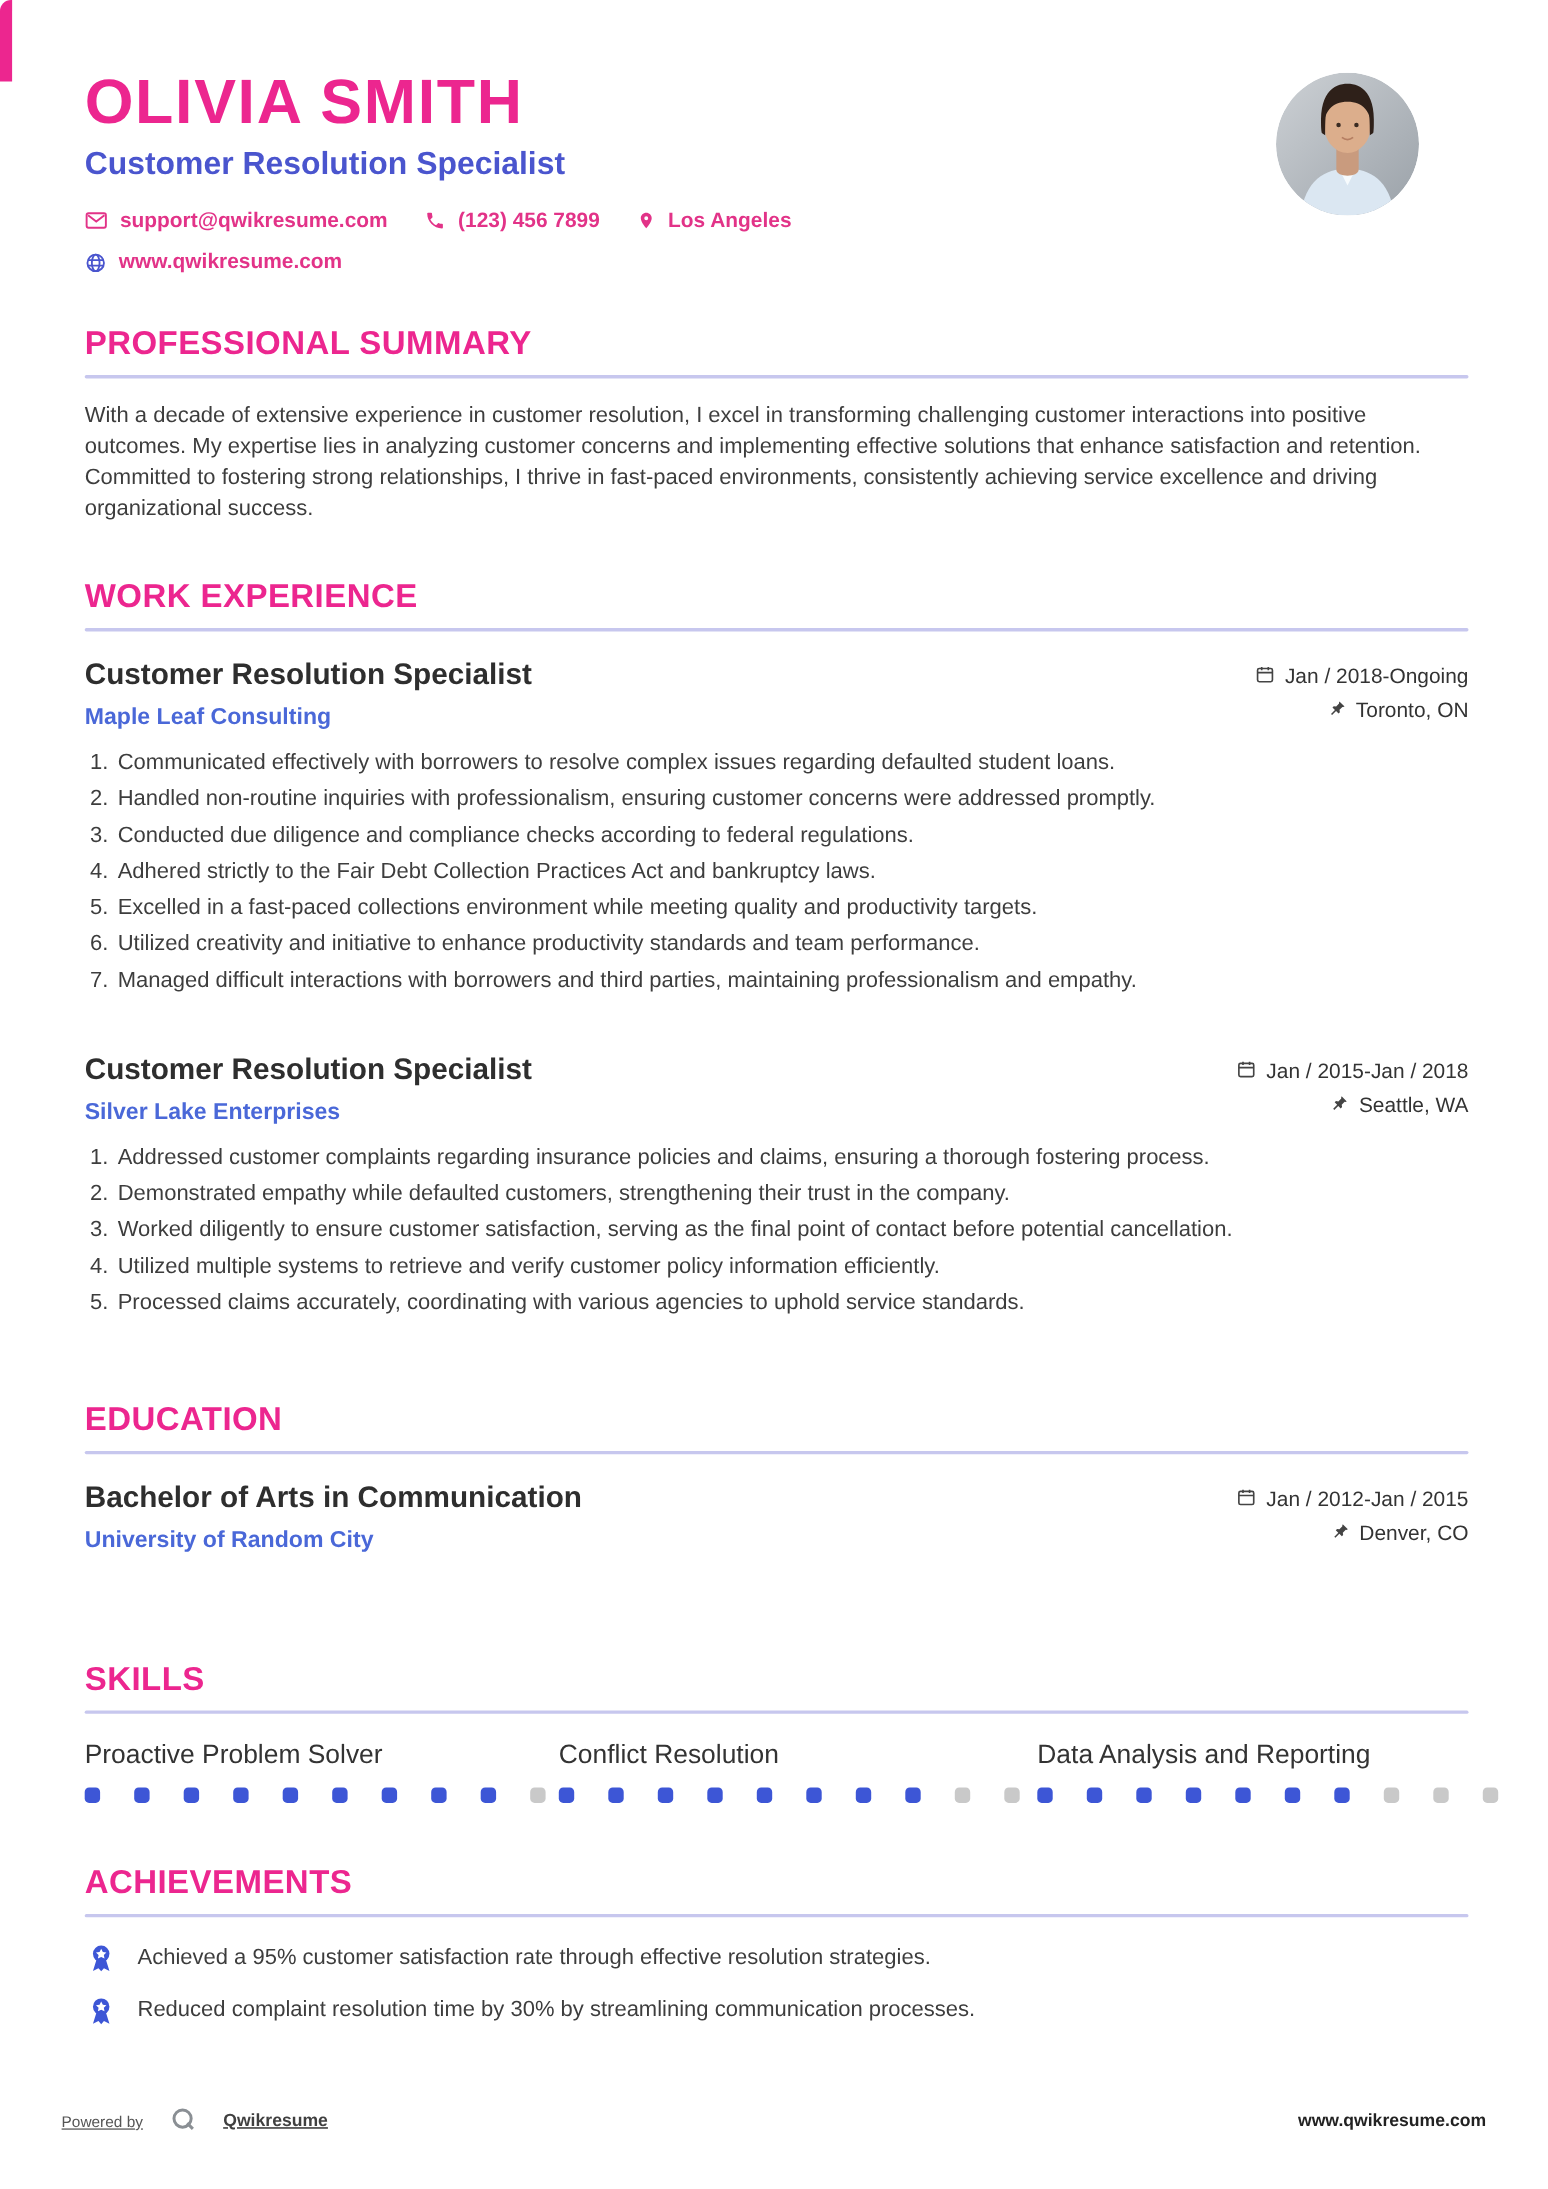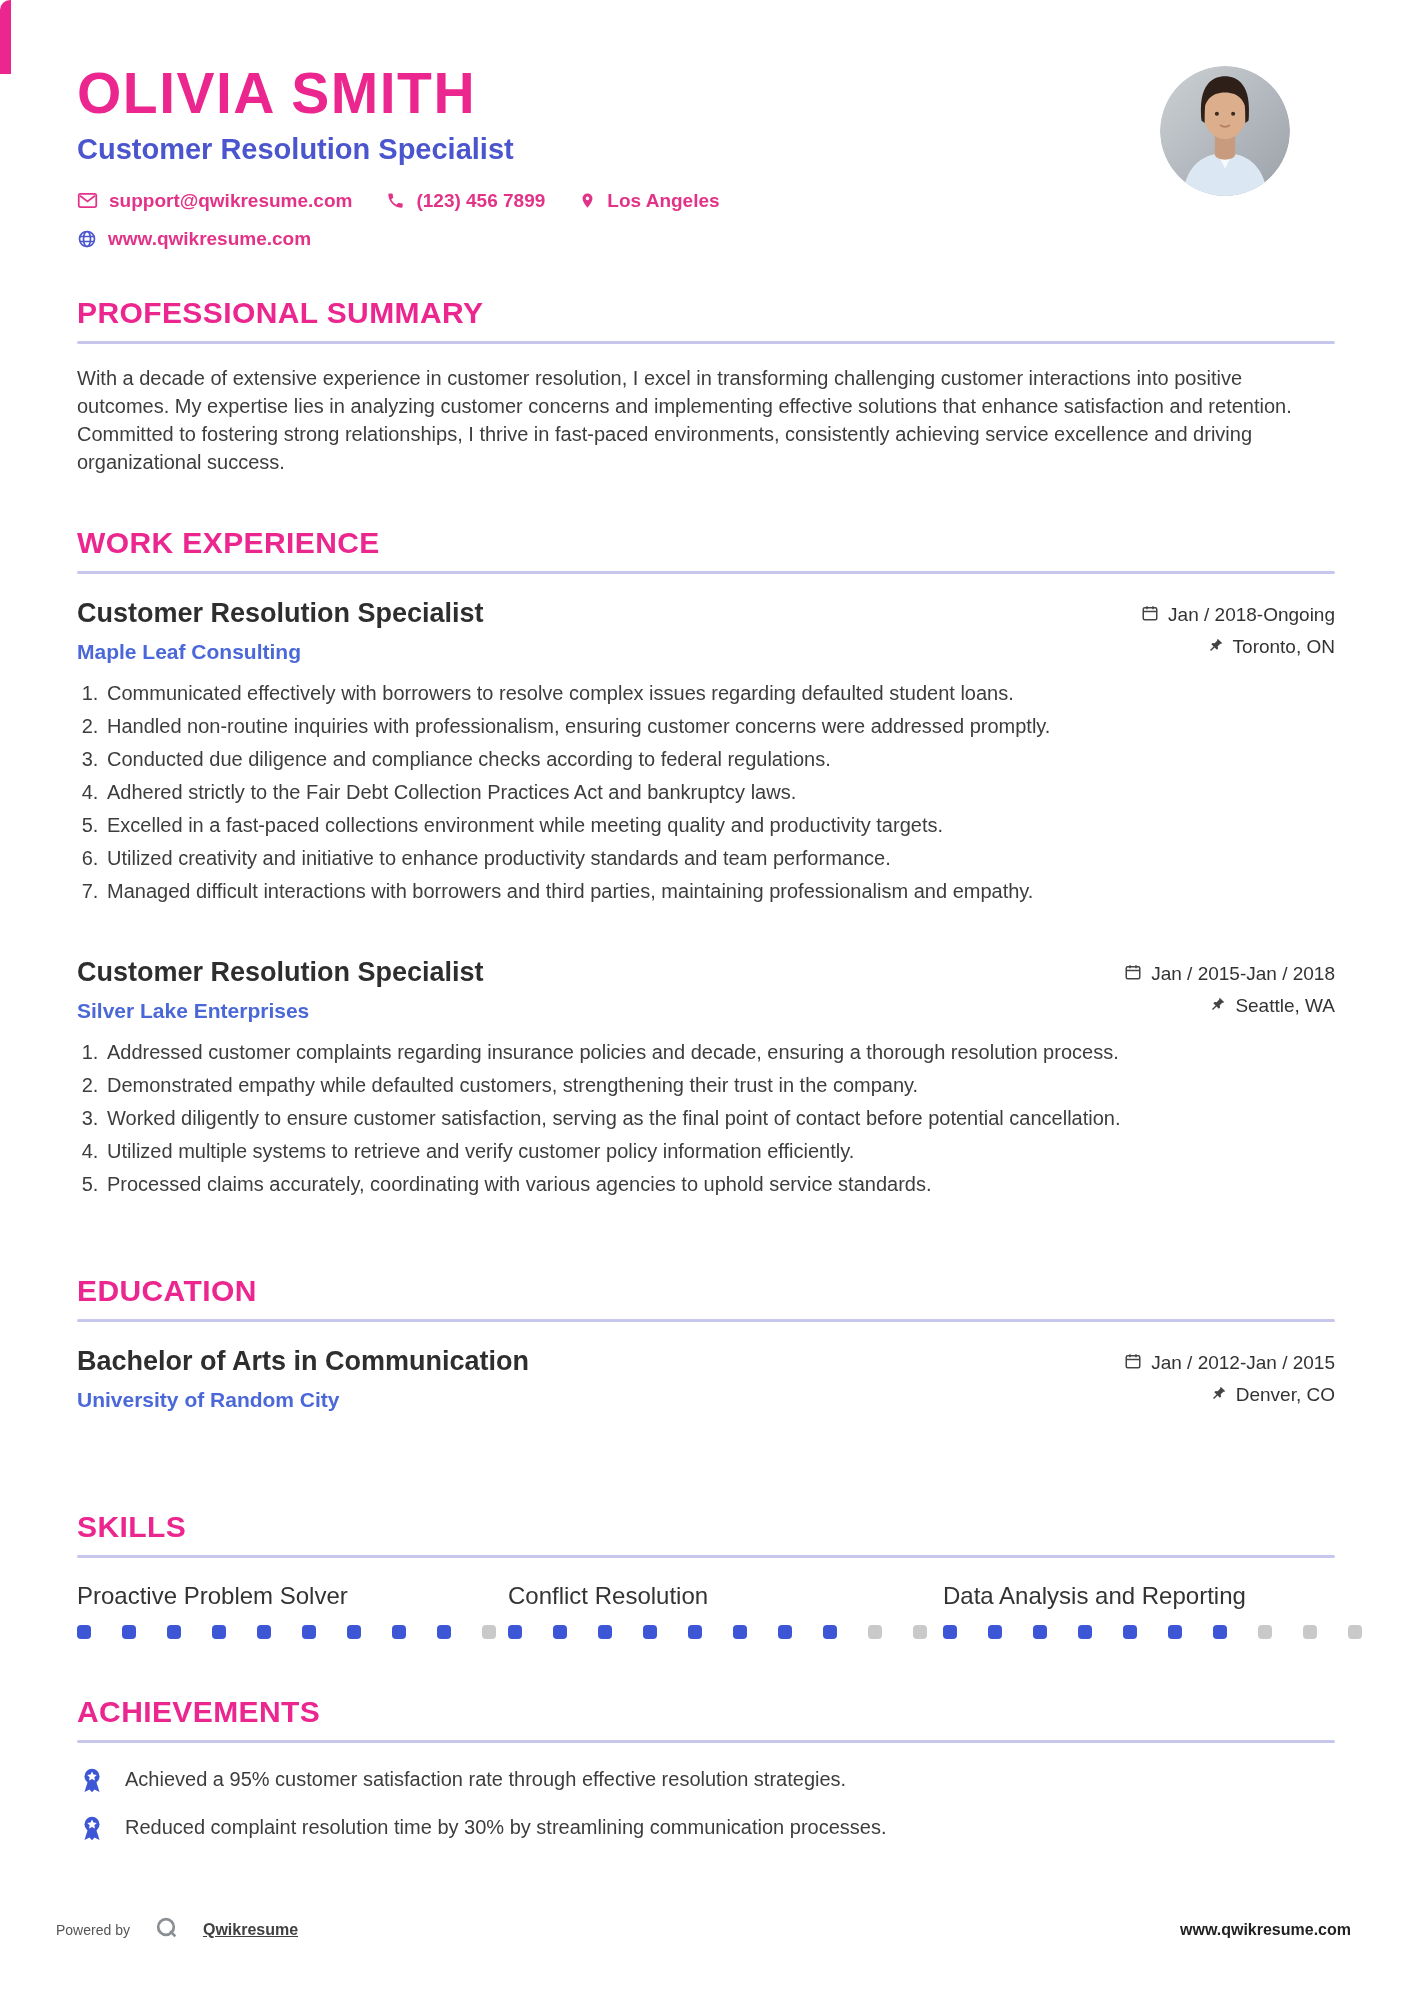--- a/index.html
+++ b/index.html
@@ -60,21 +60,21 @@
   .achieve-list { margin-top:22px; }
   .achieve-item { display:flex; align-items:center; gap:18px; margin-bottom:18px; }
   .achieve-item .txt { font-size:20px; color:#3d3d3d; }
   .achieve-item svg { display:block; flex:0 0 auto; }
 
   
   .footer {
     position:absolute; left:56px; right:56px; bottom:46px;
     display:flex; justify-content:space-between; align-items:center;
   }
-  .footer-left { display:flex; align-items:center; gap:24px; }
+  .footer-left { display:flex; align-items:center; gap:24px;text-decoration:underline; }
   .powered-by { font-size:14px; color:#555; }
   .brand { font-size:16px; color:#404040; text-decoration:underline; font-weight:600; cursor:pointer; }
   .footer-site { font-size:16px; color:#222; font-weight:600; cursor:pointer; }
 </style>
 </head>
 <body>
 
 <div class="corner-accent"></div>
 
 <div class="page">
@@ -219,21 +219,21 @@
         <div class="job-meta">
           <span>
             <svg viewBox="0 0 24 24" width="16" height="16">
                 <path d="M14.5 2.5l7 7-2 .7-.9-.2-4 4 .5 3.2-1.8 1.8-3.4-3.4L4.5 21 3 19.5l5.4-5.4L5 10.7l1.8-1.8 3.2.5 4-4-.2-.9z" fill="#444"></path>
               </svg>
           </span>
           <span>Seattle, WA</span>
         </div>
       </div>
       <ol class="bullets">
-        <li>Addressed customer complaints regarding insurance policies and decade, ensuring a thorough resolution process.</li>
+        <li>Addressed customer complaints regarding insurance policies and claims, ensuring a thorough fostering process.</li>
         <li>Demonstrated empathy while defaulted customers, strengthening their trust in the company.</li>
         <li>Worked diligently to ensure customer satisfaction, serving as the final point of contact before potential cancellation.</li>
         <li>Utilized multiple systems to retrieve and verify customer policy information efficiently.</li>
         <li>Processed claims accurately, coordinating with various agencies to uphold service standards.</li>
       </ol>
     </div>
   </section>
 
   <section class="sec-edu">
     <h2 class="sec-h">EDUCATION</h2>

